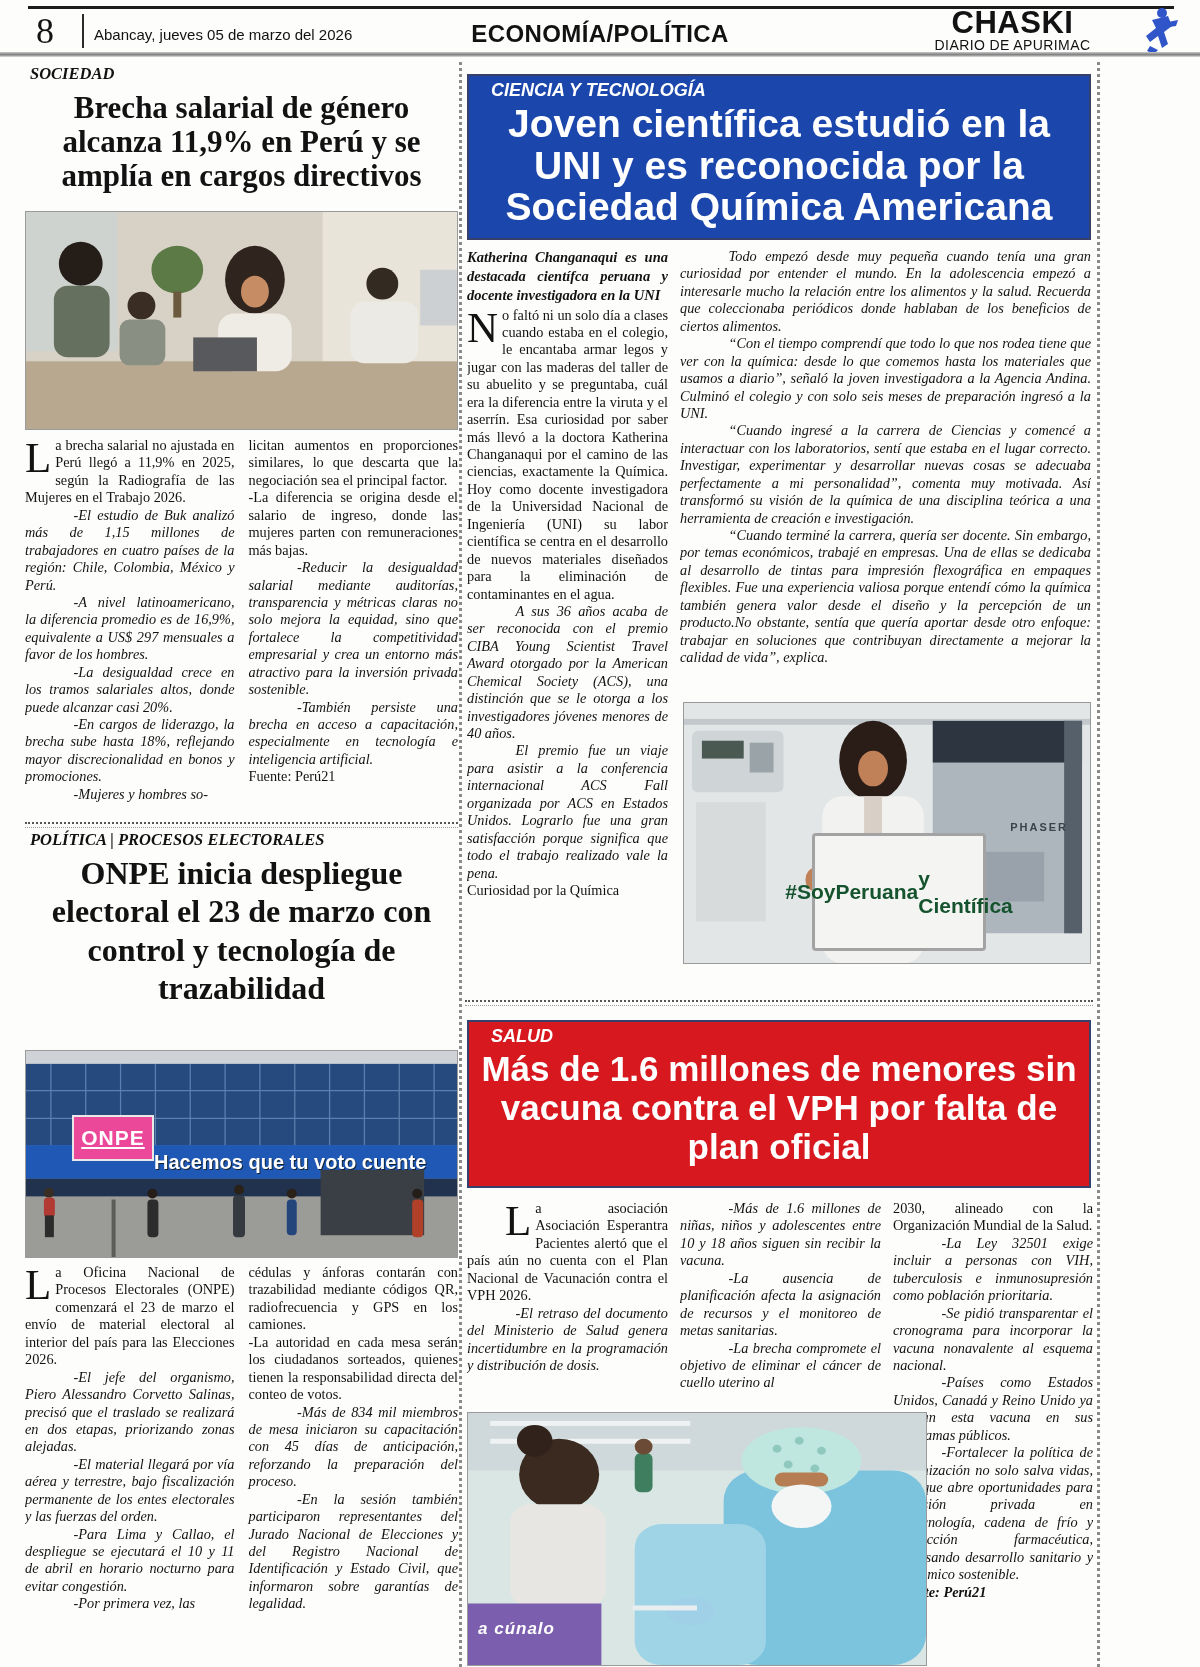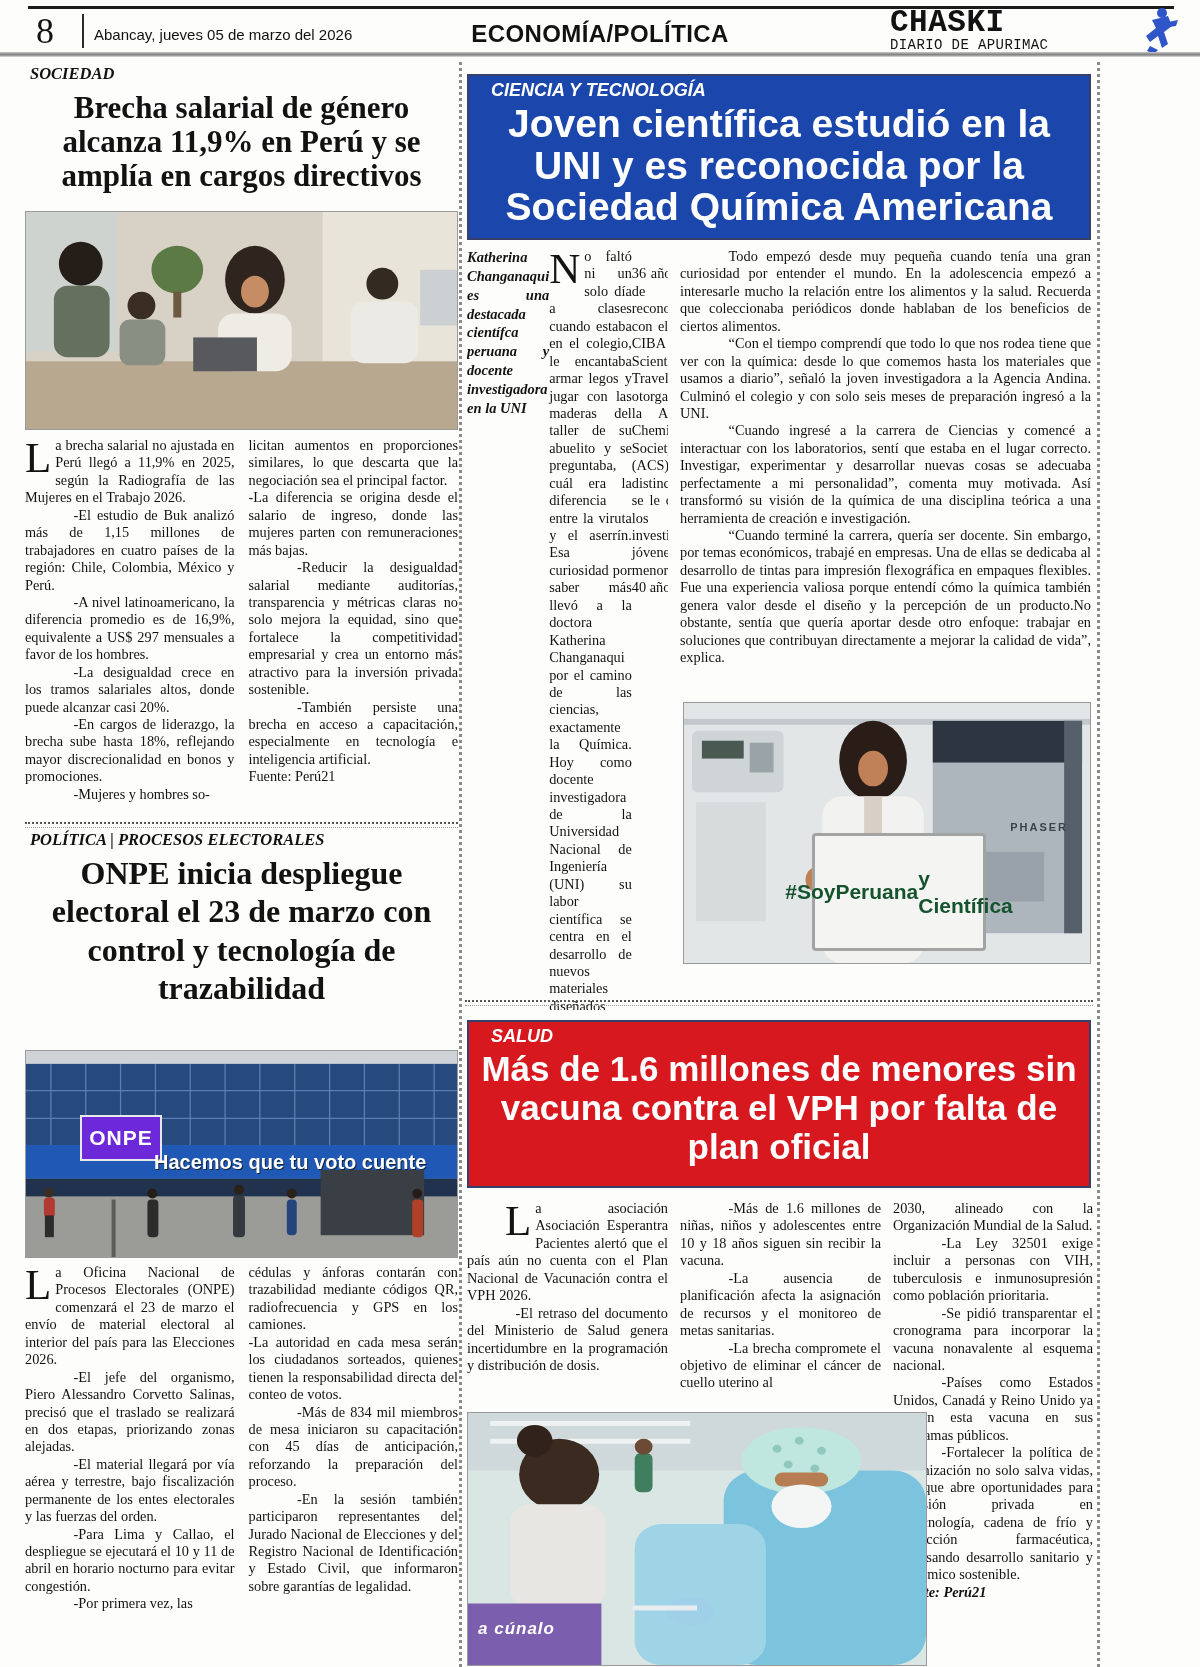--- a/index.html
+++ b/index.html
@@ -6,57 +6,57 @@
   body{width:1200px;height:1667px;position:relative;background:#fdfdfc;color:#121212;
        font-family:"Liberation Serif",serif;overflow:hidden;}
   .abs{position:absolute;}
   
   .topline{left:28px;top:6px;width:1146px;height:3px;background:#1c1c1c;}
   .pagenum{left:36px;top:10px;font-size:36px;font-family:"Liberation Serif",serif;}
   .pgsep{left:82px;top:14px;width:2px;height:34px;background:#2a2a2a;}
   .dateline{left:94px;top:26px;font:15px "Liberation Sans",sans-serif;}
   .sectiontitle{left:300px;top:20px;width:600px;text-align:center;
        font:bold 24px "Liberation Sans",sans-serif;letter-spacing:.4px;}
-  .brand{left:890px;top:8px;width:245px;text-align:left;font-family:Liberation Mono, monospace;}
+  .brand{left:890px;top:8px;width:245px;text-align:center;font-family:Liberation Sans, sans-serif;}
   .brand .b1{font-weight:bold;font-size:31px;line-height:.95;letter-spacing:.5px;}
   .brand .b2{font-size:14px;letter-spacing:.4px;}
   .runner{left:1138px;top:6px;width:44px;height:48px;}
   .grayrule{left:0;top:52px;width:1200px;height:5px;
        background:linear-gradient(#c8c8c8,#7e7e7e 55%,#e2e2e2);}
   
   .dotrule{height:3px;border-top:2px dotted #555;border-bottom:1px dotted #9a9a9a;}
   .vdot{width:0;border-left:3px dotted #8a8a8a;}
   
   .kicker{font-style:italic;font-weight:bold;font-size:16.5px;}
   .headline{font-weight:bold;text-align:center;font-family:"Liberation Serif",serif;}
   .h-soc{font-size:31px;line-height:1.1;}
   .h-onpe{font-size:32px;line-height:1.2;}
   .bodycols{display:flex;gap:14px;}
   .col{flex:1;}
   .bodytext p{margin:0;font-size:14.3px;line-height:1.22;text-align:justify;
        font-family:"Liberation Serif",serif;}
-  .ind{text-indent:3.4em;}
+  .ind{text-indent:3.4em;font-style:italic;}
   .dropcap{float:left;font-size:43px;line-height:.82;padding:3px 4px 0 0;}
   .dc-shift{margin-left:38px;}
   .lede p{font-weight:bold;font-style:italic;line-height:1.3;text-align:justify;margin:0 0 2px 0;font-size:14.5px;}
   .subhead{font-size:16px;margin-top:auto;}
   .source{font-weight:bold;font-style:italic;}
   
   .banner{border:2px solid #37406a;color:#fff;box-sizing:border-box;}
   .banner .bkicker{font:italic bold 18px "Liberation Sans",sans-serif;padding:4px 10px 0;margin-left:12px;}
   .banner h2{margin:2px 6px 8px;text-align:center;font-family:"Liberation Sans",sans-serif;
        font-weight:bold;}
   .b-blue h2{font-size:39px;line-height:1.07;}
   .b-red h2{font-size:35px;line-height:1.12;}
   
   .photo{overflow:hidden;border:1px solid #9a9a9a;box-sizing:border-box;background:#ddd;}
   .photo svg{display:block;width:100%;height:100%;}
-  .onpe-logo{position:absolute;left:54px;top:64px;width:78px;height:42px;background:#6d28d9;
+  .onpe-logo{position:absolute;left:46px;top:64px;width:78px;height:42px;background:#ec4899;
        border:2px solid #e8e8e8;color:#fff;display:flex;align-items:center;justify-content:center;
-       font:bold 21px "Liberation Sans",sans-serif;letter-spacing:1px;}
+       font:bold 21px "Liberation Sans",sans-serif;letter-spacing:1px;text-decoration:underline;}
   .onpe-slogan{position:absolute;left:128px;top:100px;width:300px;color:#fff;
        font:bold 20px "Liberation Sans",sans-serif;text-shadow:1px 1px 0 #123;}
   .sci-sign{position:absolute;left:128px;top:130px;width:168px;height:112px;background:#f4f5f2;
        border:3px solid #a3a3a3;border-radius:4px;display:flex;flex-direction:row;
        align-items:center;justify-content:center;color:#14532d;
        font:bold 21px "Liberation Sans",sans-serif;line-height:1.3;}
   .machine-label{position:absolute;right:22px;top:118px;color:#39434d;
        font:bold 11px "Liberation Sans",sans-serif;letter-spacing:2px;}
   .vac-overlay{position:absolute;left:10px;top:206px;color:#fff;
        font:italic bold 17px "Liberation Sans",sans-serif;letter-spacing:1px;}
@@ -192,21 +192,21 @@
     <p class="ind">-Más de 834 mil miembros de mesa iniciaron su capacitación con 45 días de anticipación, reforzando la preparación del proceso.</p>
     <p class="ind">-En la sesión también participaron representantes del Jurado Nacional de Elecciones y del Registro Nacional de Identificación y Estado Civil, que informaron sobre garantías de legalidad.</p>
   </div>
 </div>
 
 <div class="abs banner b-blue" style="left:467px;top:74px;width:624px;height:166px;background:#1b46ab;">
   <div class="bkicker">CIENCIA Y TECNOLOGÍA</div>
   <h2>Joven científica estudió en la UNI y es reconocida por la Sociedad Química Americana</h2>
 </div>
 
-<div class="abs bodytext" style="left:467px;top:248px;width:201px;height:762px;display:flex;flex-direction:row;overflow:hidden;">
+<div class="abs bodytext" style="left:467px;top:248px;width:201px;height:762px;display:flex;flex-direction:column;overflow:hidden;">
   <div class="lede">
     <p>Katherina Changanaqui es una destacada científca peruana y docente investigadora en la UNI</p>
   </div>
   <p><span class="dropcap">N</span><span>o faltó ni un solo día a clases cuando estaba en el colegio, le encantaba armar legos y jugar con las maderas del taller de su abuelito y se preguntaba, cuál era la diferencia entre la viruta y el aserrín. Esa curiosidad por saber más llevó a la doctora Katherina Changanaqui por el camino de las ciencias, exactamente la Química. Hoy como docente investigadora de la Universidad Nacional de Ingeniería (UNI) su labor científica se centra en el desarrollo de nuevos materiales diseñados para la eliminación de contaminantes en el agua.</span></p>
   <p class="ind">A sus 36 años acaba de ser reconocida con el premio CIBA Young Scientist Travel Award otorgado por la American Chemical Society (ACS), una distinción que se le otorga a los investigadores jóvenes menores de 40 años.</p>
   <p class="ind">El premio fue un viaje para asistir a la conferencia internacional ACS Fall organizada por ACS en Estados Unidos. Lograrlo fue una gran satisfacción porque significa que todo el trabajo realizado vale la pena.</p>
   <p class="subhead">Curiosidad por la Química</p>
 </div>
 
 <div class="abs bodytext" style="left:680px;top:248px;width:411px;height:450px;overflow:hidden;">

